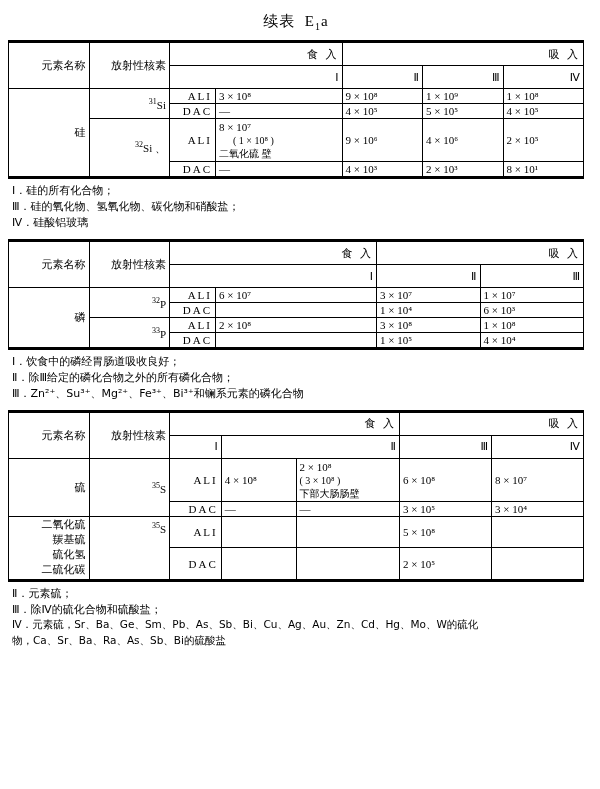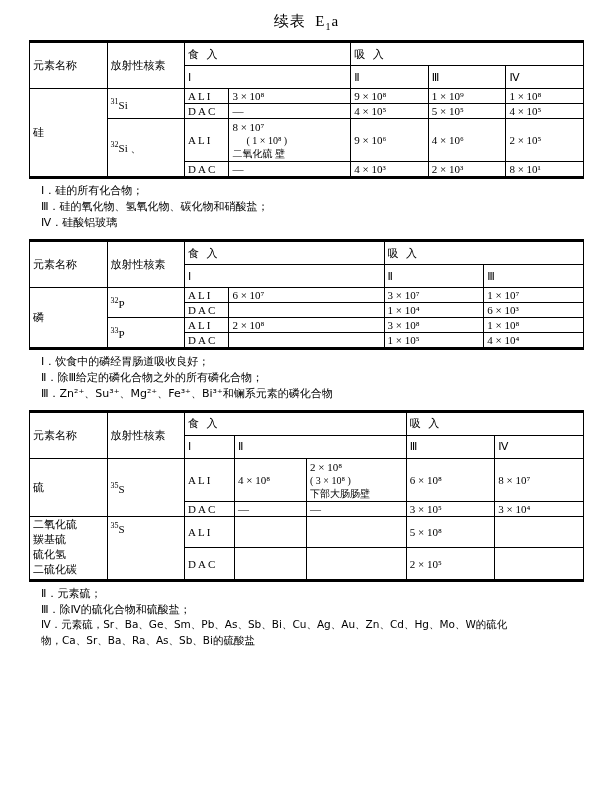--- a/index.html
+++ b/index.html
@@ -12,21 +12,21 @@
     height: 789px;
     font-family: "Liberation Serif", serif;
     color: #000;
     position: relative;
     overflow: hidden;
   }
   .page {
     width: 600px;
     height: 574px;
     box-sizing: border-box;
-    padding: 8px 16px 0 29px;
+    padding: 8px 16px 0 8px;
   }
   .page-title {
     text-align: center;
     font-size: 15px;
     letter-spacing: 1px;
     margin: 4px 0 8px 0;
     font-family: "Liberation Serif", serif;
   }
   .page-title .sub {
     font-size: 10px;
@@ -43,31 +43,31 @@
     padding: 1px 3px;
     font-weight: normal;
     vertical-align: middle;
   }
   .tbl-wrap {
     border-top: 2px solid #000;
     border-bottom: 2px solid #000;
     padding: 0;
     margin: 0;
   }
-  .c { text-align: left; }
+  .c { text-align: right; }
   .l { text-align: left; }
   .cjk { font-family: "DejaVu Sans", sans-serif; }
   .sp { letter-spacing: 2px; }
   .hdr-cell { height: 20px; }
   .val { font-family: "Liberation Serif", serif; font-size: 11px; white-space: nowrap; }
   sup { font-size: 8px; vertical-align: super; }
   .notes {
     font-size: 11px;
     line-height: 1.45;
-    margin: 4px 0 8px 12px;
+    margin: 4px 0 8px 4px;
     font-family: "DejaVu Sans", sans-serif;
   }
   .notes div { white-space: nowrap; }
   .nuc { white-space: nowrap; margin-top: 24px; }
   .small-note { font-size: 10px; }
   .blk { display: block; }
   .lbl-ali { letter-spacing: 2px; margin-top: 8px; }
   .pad-l { padding-left: 6px; }
   .cellbox { line-height: 1.3; }
   .sec { margin-bottom: 2px; }

